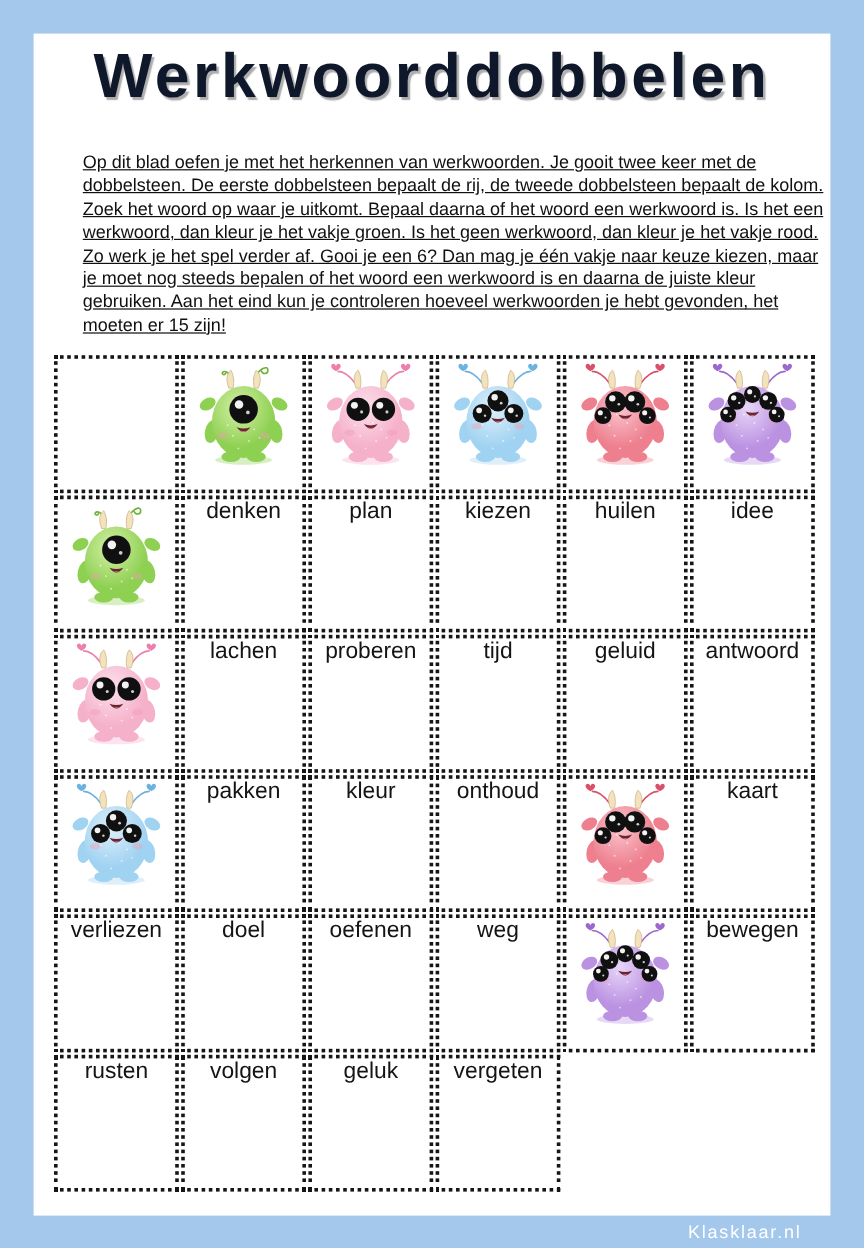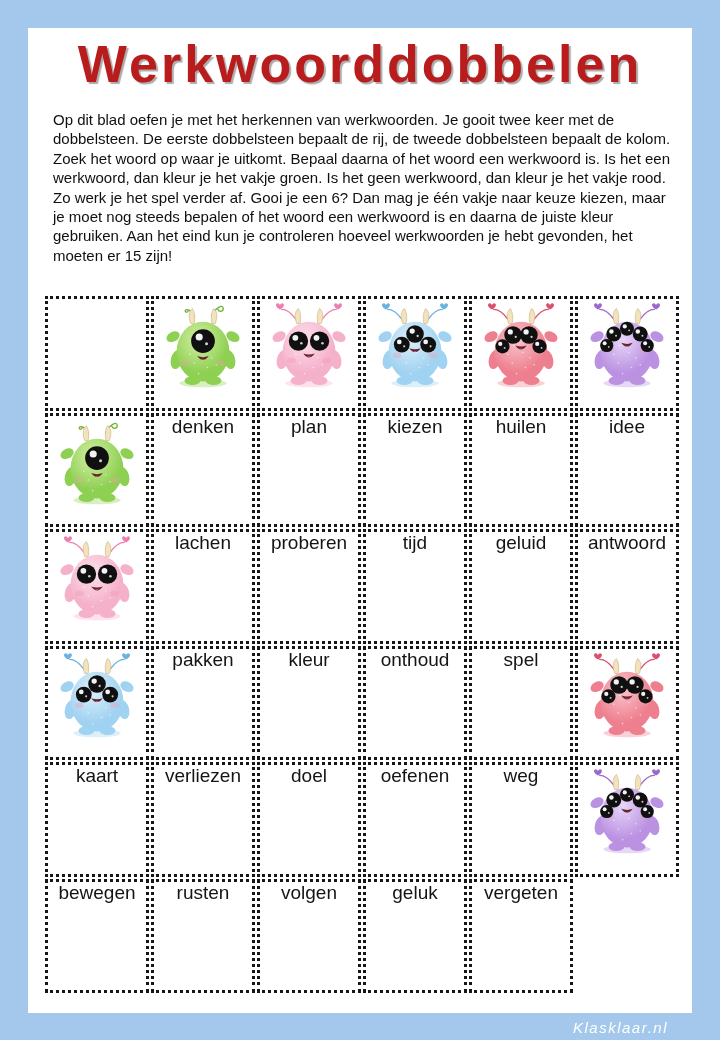--- a/index.html
+++ b/index.html
@@ -9,27 +9,27 @@
     font-family:"Liberation Sans",sans-serif;
     overflow:hidden;
   }
   .page{
     position:absolute;left:28px;top:28px;width:664px;height:985px;
     background:#ffffff;
   }
   .title{
     position:absolute;top:6px;left:0;width:100%;margin:0;
     text-align:center;
-    font-size:52px;font-weight:600;letter-spacing:3px;color:#b91c1c;
+    font-size:52px;font-weight:600;letter-spacing:3px;color:#0f172a;
     text-shadow:2px 2px 1px rgba(70,70,70,.45);
     font-family:"Liberation Sans",sans-serif;
   }
   .instructions{
-    position:absolute;top:82px;left:25px;width:624px;margin:0;
-    font-size:15px;line-height:19.4px;color:#101010;
+    position:absolute;top:82px;left:25px;width:624px;margin:16px;
+    font-size:15px;line-height:19.4px;color:#101010;text-decoration:underline;
   }
   .grid{
     position:absolute;top:268px;left:17px;width:634px;height:697px;
     display:grid;
     grid-template-columns:repeat(6,1fr);
     grid-template-rows:repeat(6,1fr);
     gap:2px;
     box-sizing:border-box;
   }
   .cell{
@@ -41,21 +41,20 @@
   }
   .word-cell span{
     font-size:19px;color:#141414;
     font-family:"Liberation Sans",sans-serif;
   }
   .monster-cell svg{display:block;}
   .footer{
     position:absolute;right:52px;bottom:4px;
     color:#ffffff;font-size:15px;letter-spacing:1.5px;
     font-family:"Liberation Sans",sans-serif;
-    font-style:italic;
   }
 </style>
 </head>
 <body>
 
 <div class="page">
   <h1 class="title">Werkwoorddobbelen</h1>
   <p class="instructions">Op dit blad oefen je met het herkennen van werkwoorden. Je gooit twee keer met de dobbelsteen. De eerste dobbelsteen bepaalt de rij, de tweede dobbelsteen bepaalt de kolom. Zoek het woord op waar je uitkomt. Bepaal daarna of het woord een werkwoord is. Is het een werkwoord, dan kleur je het vakje groen. Is het geen werkwoord, dan kleur je het vakje rood. Zo werk je het spel verder af. Gooi je een 6? Dan mag je één vakje naar keuze kiezen, maar je moet nog steeds bepalen of het woord een werkwoord is en daarna de juiste kleur gebruiken. Aan het eind kun je controleren hoeveel werkwoorden je hebt gevonden, het moeten er 15 zijn!</p>
   <div class="grid">
       <div class="cell "></div>
@@ -446,23 +445,20 @@
       </div>
       <div class="cell word-cell">
         <span>pakken</span>
       </div>
       <div class="cell word-cell">
         <span>kleur</span>
       </div>
       <div class="cell word-cell">
         <span>onthoud</span>
       </div>
-      <div class="cell word-cell">
-        <span>spel</span>
-      </div>
       <div class="cell monster-cell">
         <svg viewBox="0 0 100 100" width="88" height="93">
           <defs>
             <radialGradient id="mg8" cx="42%" cy="30%" r="78%">
               <stop offset="0%" stop-color="#f9c5cd"></stop>
               <stop offset="72%" stop-color="#ee7f8e"></stop>
               <stop offset="100%" stop-color="#ee7f8e"></stop>
             </radialGradient>
           </defs>
           <ellipse cx="50" cy="93" rx="27" ry="4.5" fill="#ee7f8e" opacity=".35"></ellipse>

